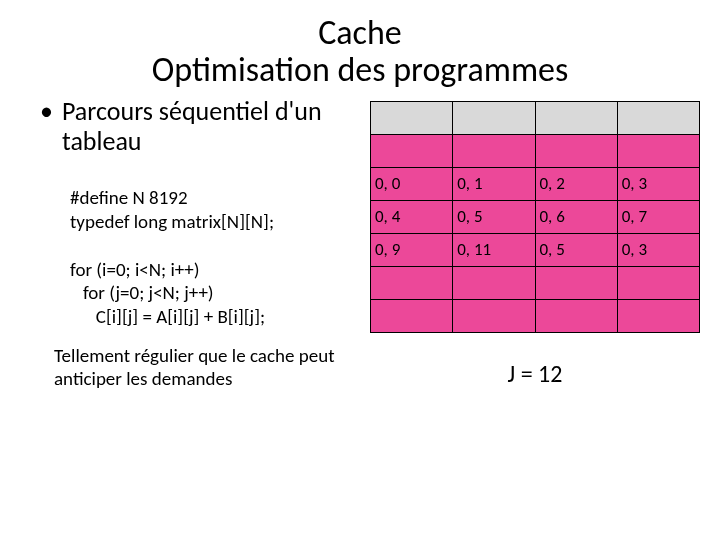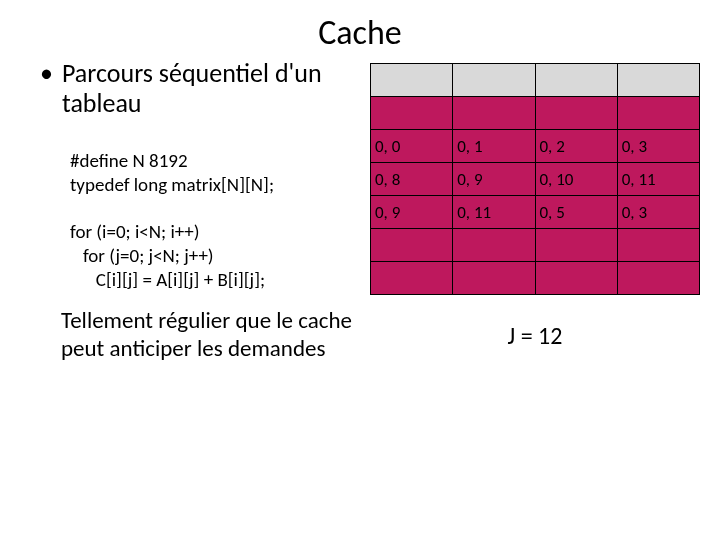--- a/index.html
+++ b/index.html
@@ -47,59 +47,60 @@
     top: 0;
   }
   .code {
     font-size: 19px;
     line-height: 1.25;
     margin-left: 30px;
     margin-top: 4px;
     white-space: pre;
   }
   .note {
-    font-size: 23px;
+    font-size: 19px;
     line-height: 1.2;
-    margin-left: 21px;
+    margin-left: 14px;
     margin-top: 16px;
   }
   .right {
     flex: 0 0 330px;
     padding-top: 4px;
   }
   table.grid {
     border-collapse: collapse;
     width: 100%;
     table-layout: fixed;
   }
   table.grid td {
     border: 1px solid #000;
     height: 28px;
     font-size: 17px;
     padding: 2px 4px;
     text-align: left;
     vertical-align: middle;
-    background: #be185d;
+    background: #ec4899;
   }
   table.grid td.shaded {
     background: #d9d9d9;
   }
   .caption {
     text-align: center;
     font-size: 24px;
     margin-top: 26px;
   }
 </style>
 </head>
 <body>
 
 <div class="slide">
 
   <div class="title">
     <span>Cache</span><br>
+    <span>Optimisation des programmes</span>
   </div>
 
   <div class="body">
 
     <div class="left">
       <div class="bullet">Parcours séquentiel d'un tableau</div>
       <div class="code">
 <span>#define N 8192</span>
 <span>typedef long matrix[N][N];</span>
 <span></span>
@@ -124,24 +125,24 @@
           <td></td>
           <td></td>
         </tr>
         <tr>
           <td>0, 0</td>
           <td>0, 1</td>
           <td>0, 2</td>
           <td>0, 3</td>
         </tr>
         <tr>
-          <td>0, 8</td>
-          <td>0, 9</td>
-          <td>0, 10</td>
-          <td>0, 11</td>
+          <td>0, 4</td>
+          <td>0, 5</td>
+          <td>0, 6</td>
+          <td>0, 7</td>
         </tr>
         <tr>
           <td>0, 9</td>
           <td>0, 11</td>
           <td>0, 5</td>
           <td>0, 3</td>
         </tr>
         <tr>
           <td></td>
           <td></td>

